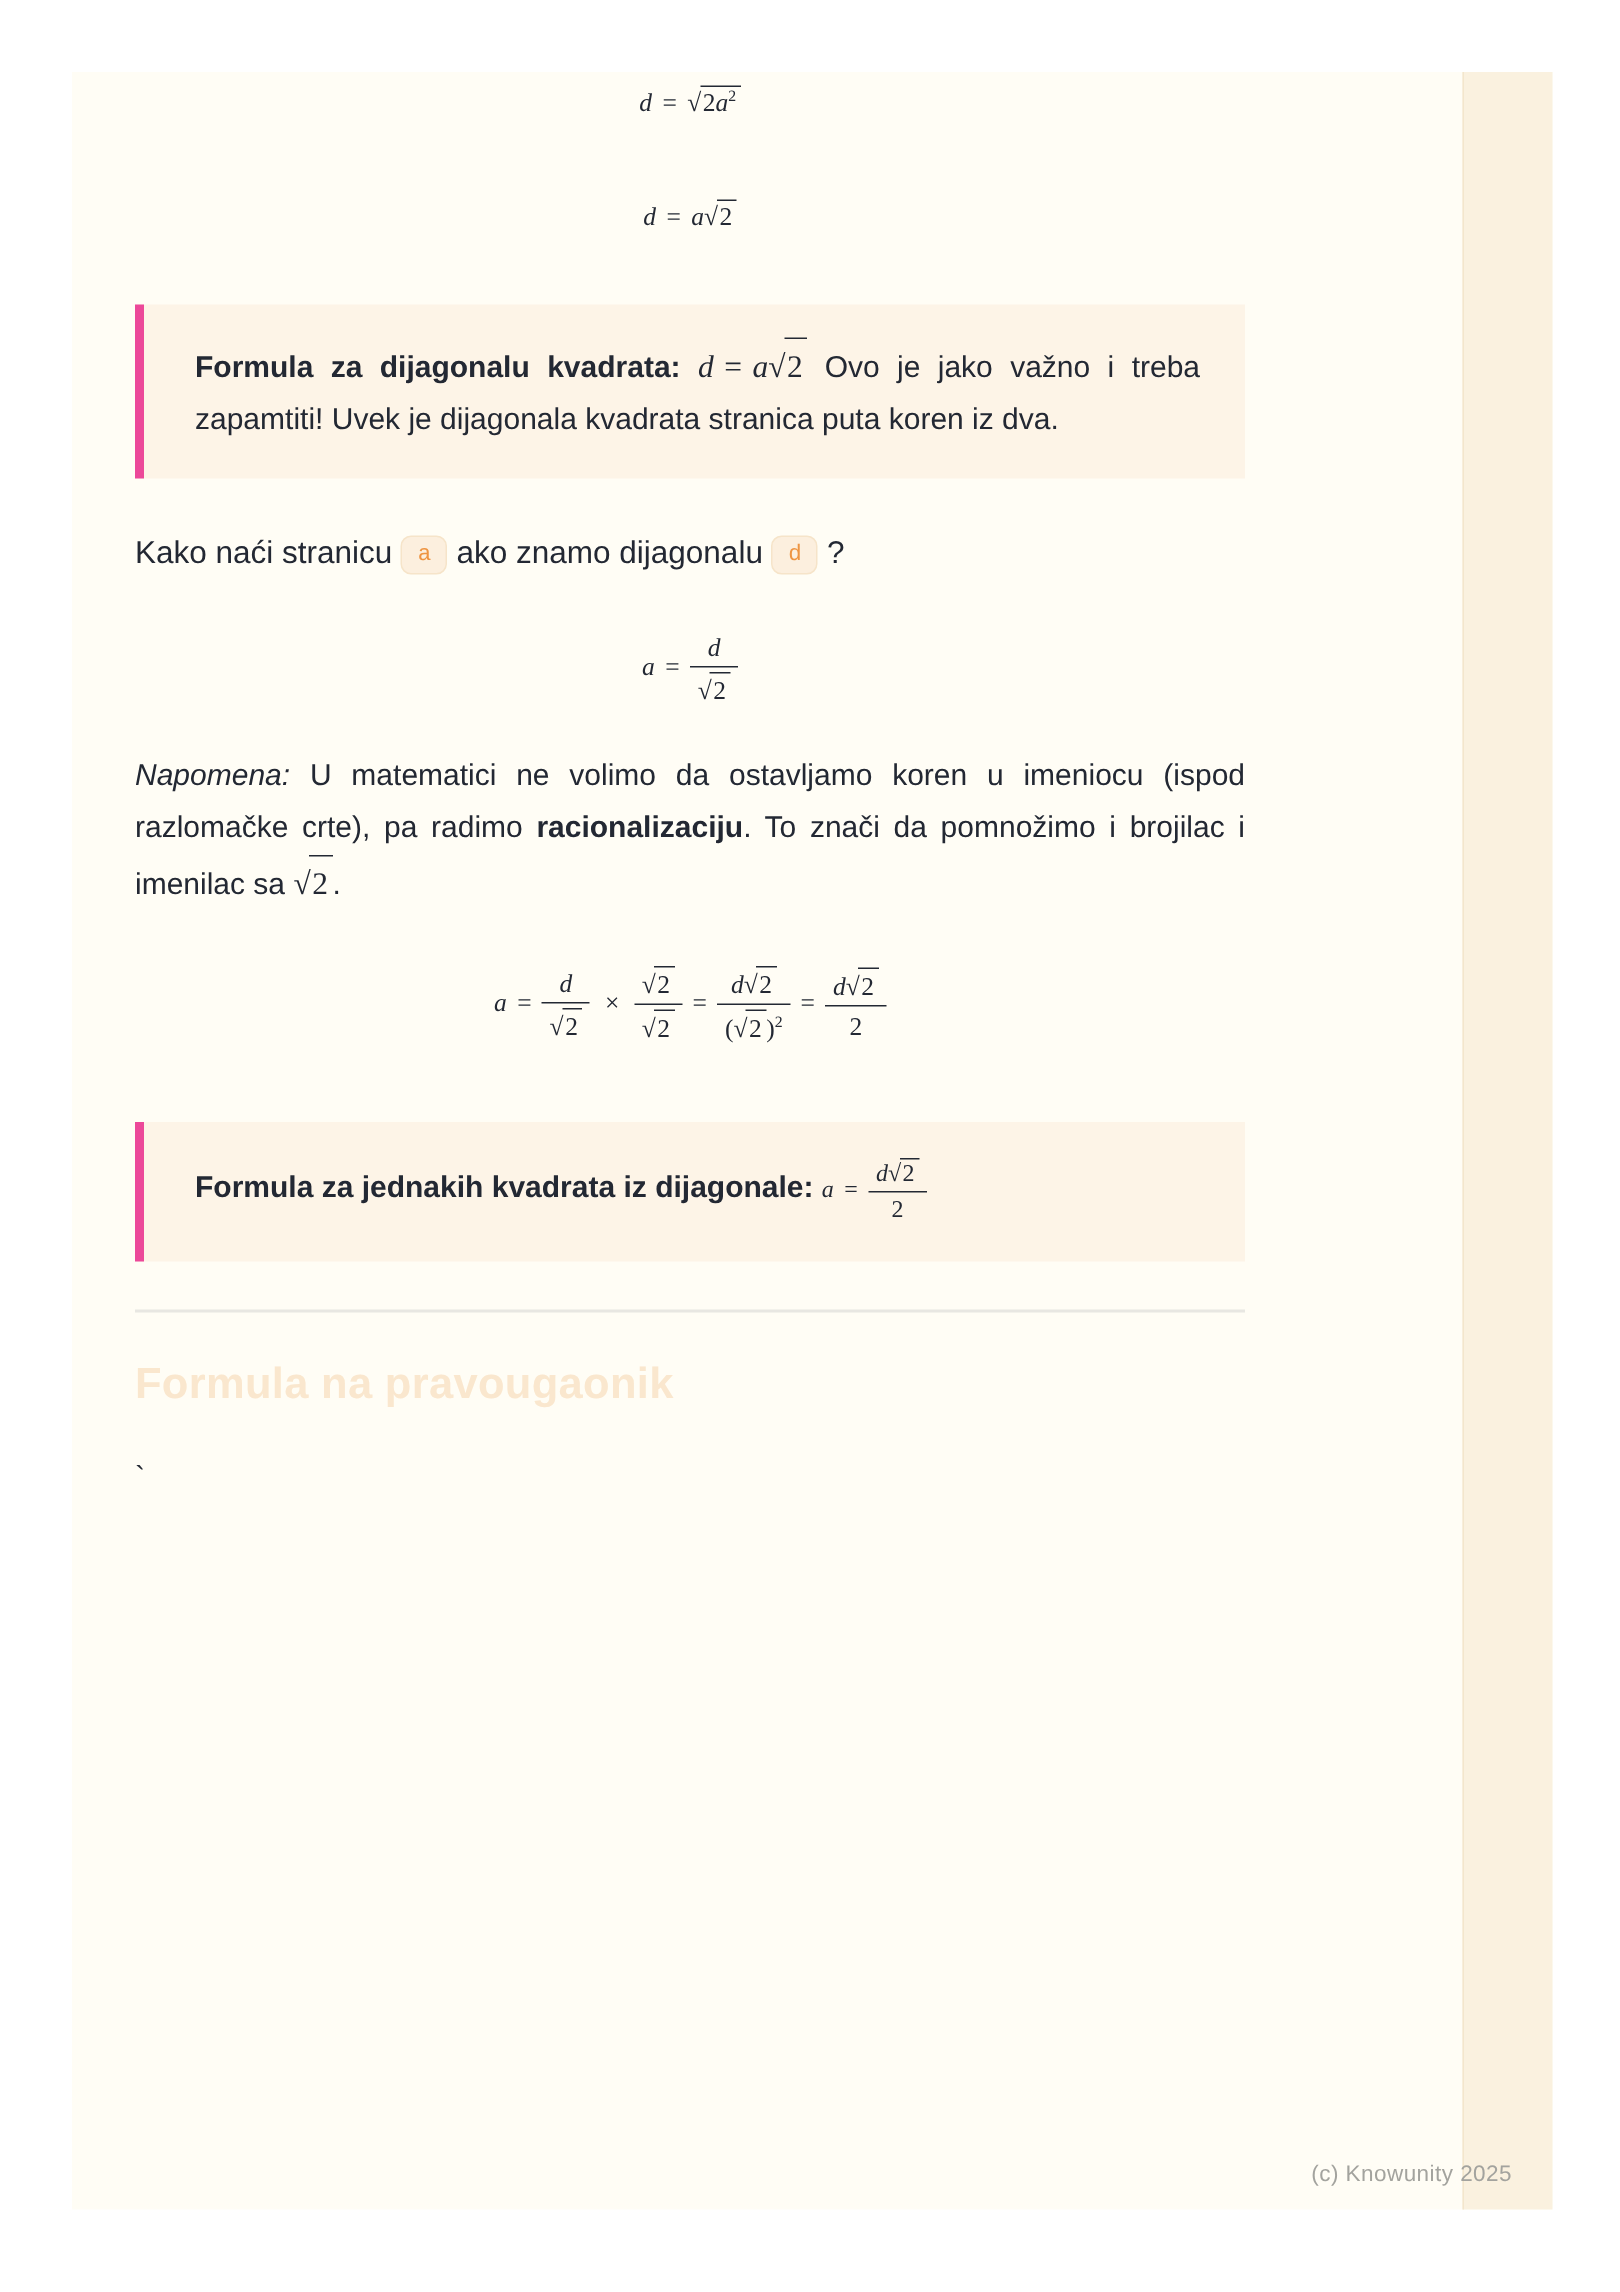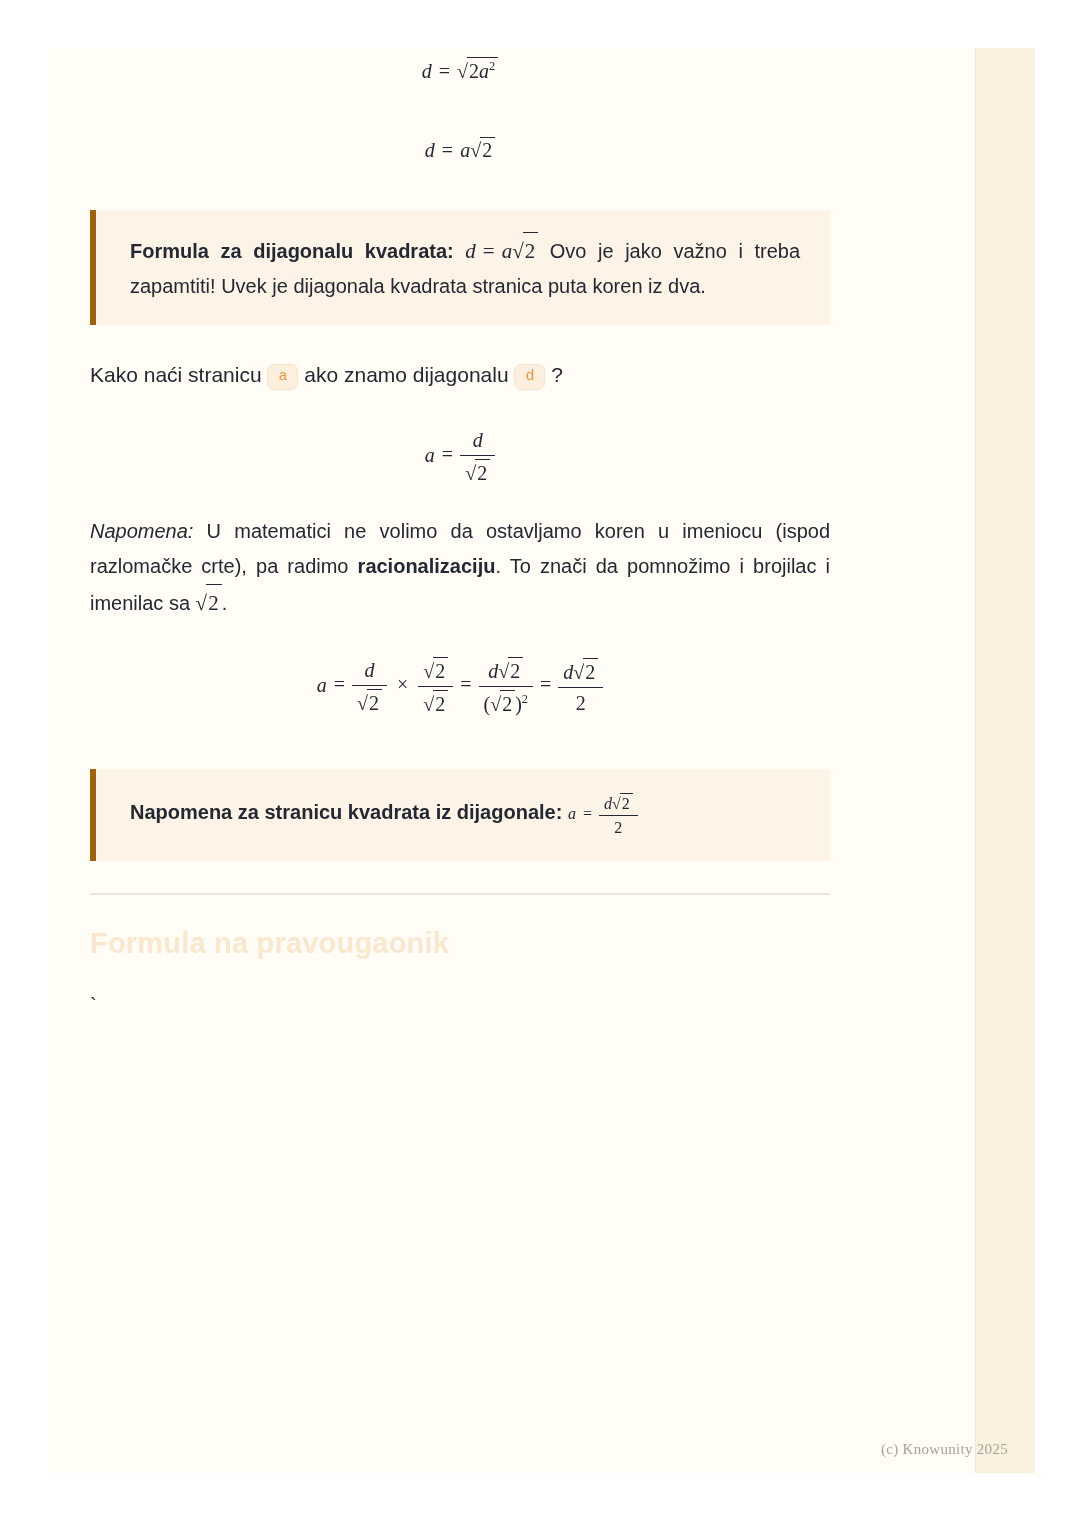--- a/index.html
+++ b/index.html
@@ -27,21 +27,21 @@
   }
   .content {
     position: absolute;
     left: 42px; top: 0;
     width: 740px;
   }
 
   
   .dmath {
     font-family: "Liberation Serif", serif;
-    font-size: 20px;
+    font-size: 17px;
     color: #232833;
     text-align: center;
     white-space: nowrap;
   }
   .imath {
     font-family: "Liberation Serif", serif;
     font-size: 21px;
     white-space: nowrap;
   }
   .dmath i, .imath i { font-style: italic; font-family: inherit; }
@@ -66,21 +66,21 @@
   .frac .den { display: block; border-top: 1.6px solid currentColor; padding: 3px 5px 0; }
   sup { font-size: 0.62em; }
 
   
   .f1 { margin-top: 9px; }
   .f2 { margin-top: 54px; }
 
   .callout {
     margin-top: 48px;
     background: #FDF4E7;
-    border-left: 6px solid #a16207;
+    border-left: 6px solid #ec4899;
     padding: 22px 30px 21px 34px;
   }
   .callout-text {
     margin: 0;
     font-size: 20px;
     line-height: 35px;
     text-align: justify;
   }
   .callout-text b { font-weight: 700; }
 
@@ -133,21 +133,20 @@
     vertical-align: 2px;
   }
 
   .footer {
     position: absolute;
     right: 27px;
     top: 1393px;
     font-size: 15px;
     color: #A3A39E;
     letter-spacing: 0.3px;
-    font-family: Liberation Serif, serif;
   }
 </style>
 </head>
 <body>
 
 <div class="page">
 
   <div class="edge-stripe"></div>
 
   <div class="content">
@@ -179,21 +178,21 @@
       <i>Napomena:</i>
       <span>U matematici ne volimo da ostavljamo koren u imeniocu (ispod razlomačke crte), pa radimo</span>
       <b>racionalizaciju</b><span>. To znači da pomnožimo i brojilac i imenilac sa</span>
       <span class="imath"><span class="sqrt"><span class="sign">√</span><span class="rad">2</span></span></span><span>.</span>
     </p>
 
     <div class="dmath f4"><i>a</i><span class="eq">=</span><span class="frac"><span class="num"><i>d</i></span><span class="den"><span class="sqrt"><span class="sign">√</span><span class="rad">2</span></span></span></span><span class="times">×</span><span class="frac"><span class="num"><span class="sqrt"><span class="sign">√</span><span class="rad">2</span></span></span><span class="den"><span class="sqrt"><span class="sign">√</span><span class="rad">2</span></span></span></span><span class="eq">=</span><span class="frac"><span class="num"><i>d</i><span class="sqrt"><span class="sign">√</span><span class="rad">2</span></span></span><span class="den"><span>(</span><span class="sqrt"><span class="sign">√</span><span class="rad">2</span></span><span>)</span><sup>2</sup></span></span><span class="eq">=</span><span class="frac"><span class="num"><i>d</i><span class="sqrt"><span class="sign">√</span><span class="rad">2</span></span></span><span class="den">2</span></span></div>
 
     <div class="callout callout-2">
       <p class="callout-text">
-        <b>Napomena za stranicu kvadrata iz dijagonale:</b>
+        <b>Formula za jednakih kvadrata iz dijagonale:</b>
         <span class="imath"><i>a</i><span class="eq">=</span><span class="frac"><span class="num"><i>d</i><span class="sqrt"><span class="sign">√</span><span class="rad">2</span></span></span><span class="den">2</span></span></span>
       </p>
     </div>
 
     <hr class="divider">
 
     <h2 class="faded-heading">Formula na pravougaonik</h2>
 
 
     <p class="body-text stray">`</p>

